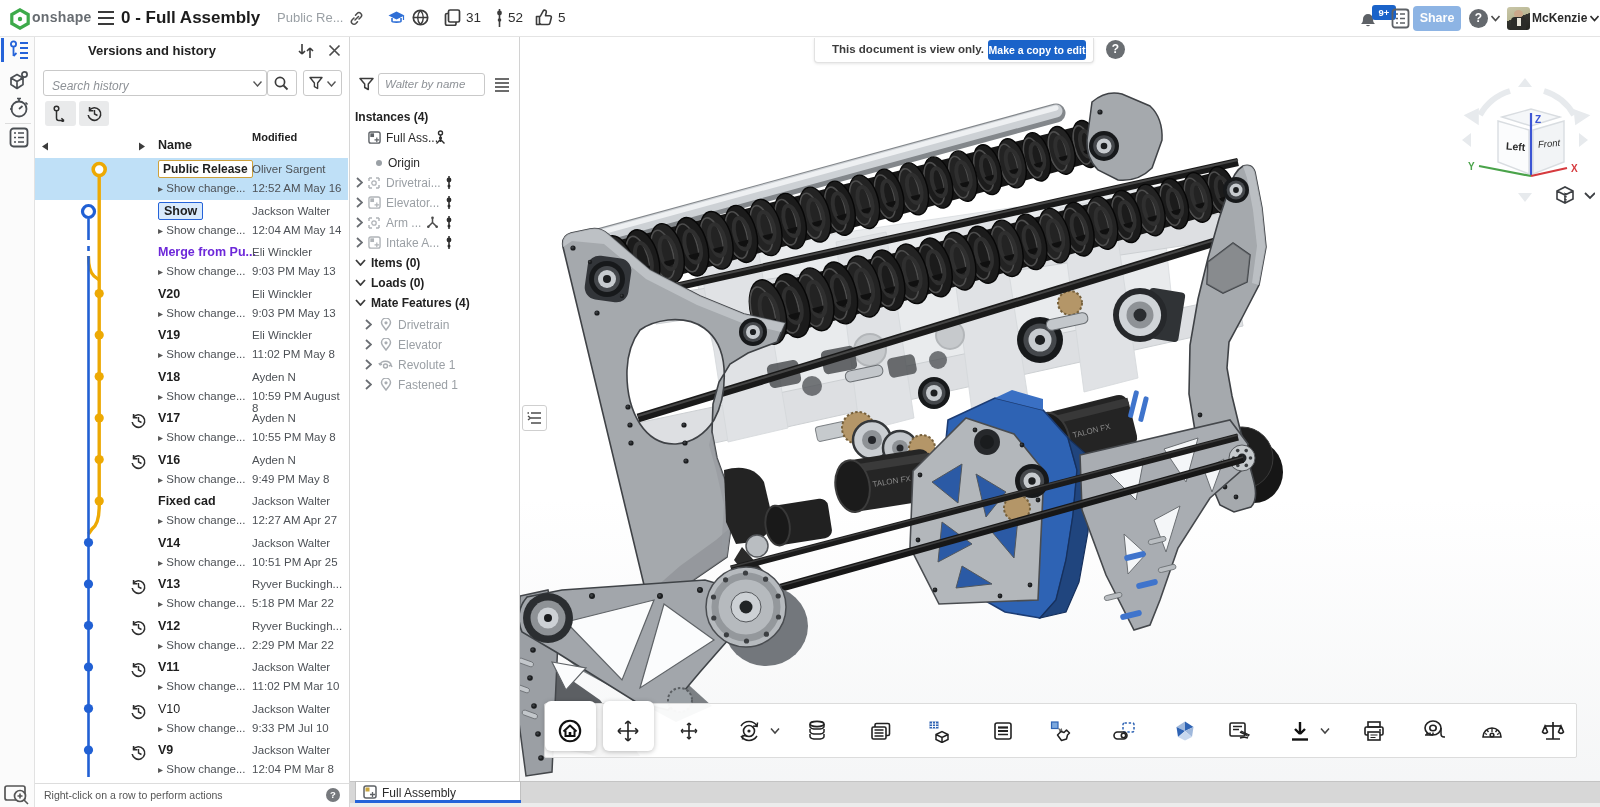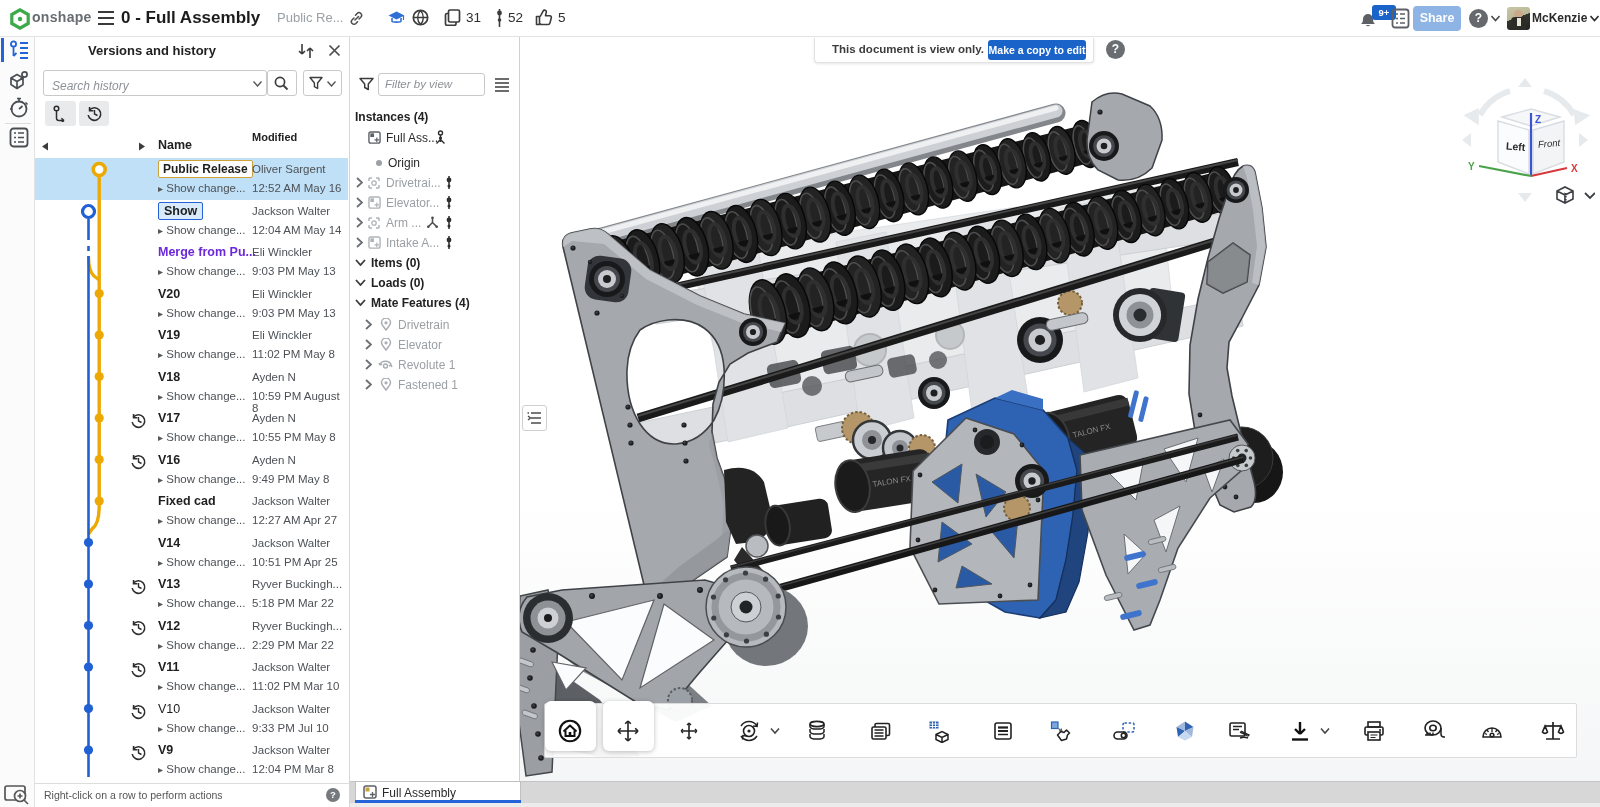--- a/index.html
+++ b/index.html
@@ -260,21 +260,21 @@
   </div>
 <div class="abs" style="left:35px;top:783px;width:315px;height:24px;background:#fff;border-top:1px solid #ddd;border-right:1px solid #d6d6d6;z-index:31">
     <span class="abs" style="left:9px;top:5px;font-size:10.5px;color:#555">Right-click on a row to perform actions</span>
     <div class="abs" style="left:291px;top:4px;width:14px;height:14px;border-radius:50%;background:#76797d;color:#fff;font-size:9.5px;font-weight:bold;text-align:center;line-height:14px">?</div>
   </div>
 <div class="abs" style="left:350px;top:37px;width:170px;height:746px;background:#fff;border-right:1px solid #d2d2d2;z-index:25;overflow:hidden">
     <svg class="abs" style="left:9px;top:40px" width="15" height="14" viewBox="0 0 15 14">
       <path d="M1 1.5 h13 L9.3 7 v5.5 l-3.6-2 V7 Z" fill="none" stroke="#3c3c3c" stroke-width="1.5" stroke-linejoin="round"></path>
     </svg>
     <div class="abs" style="left:28px;top:36px;width:107px;height:23px;border:1px solid #c9c9c9;border-radius:3px"></div>
-    <span class="abs" style="left:35px;top:41px;font-size:11.5px;font-style:italic;color:#8d9196">Filter by view</span>
+    <span class="abs" style="left:35px;top:41px;font-size:11.5px;font-style:italic;color:#8d9196">Walter by name</span>
     <svg class="abs" style="left:144px;top:40px" width="16" height="15" viewBox="0 0 16 15">
       <path d="M1 2 h14 M1 6 h14 M1 10 h14 M1 14 h14" stroke="#3c3c3c" stroke-width="1.7"></path>
     </svg>
     <span class="abs" style="left:5px;top:73px;font-size:12px;font-weight:bold;color:#222">Instances (4)</span>
     <svg class="abs" style="left:18px;top:94px" width="13" height="13" viewBox="0 0 14 14">
       <rect x="1" y="1" width="12" height="12" rx="2" fill="none" stroke="#5d6166" stroke-width="1.5"></rect>
       <rect x="2.5" y="2.5" width="4" height="4" fill="#5d6166"></rect>
       <path d="M7 9.5 h5 M9.5 7 v5" stroke="#5d6166" stroke-width="1.3"></path>
     </svg>
     <span class="abs" style="left:36px;top:94px;font-size:12px;color:#2b2b2b">Full Ass...</span>

